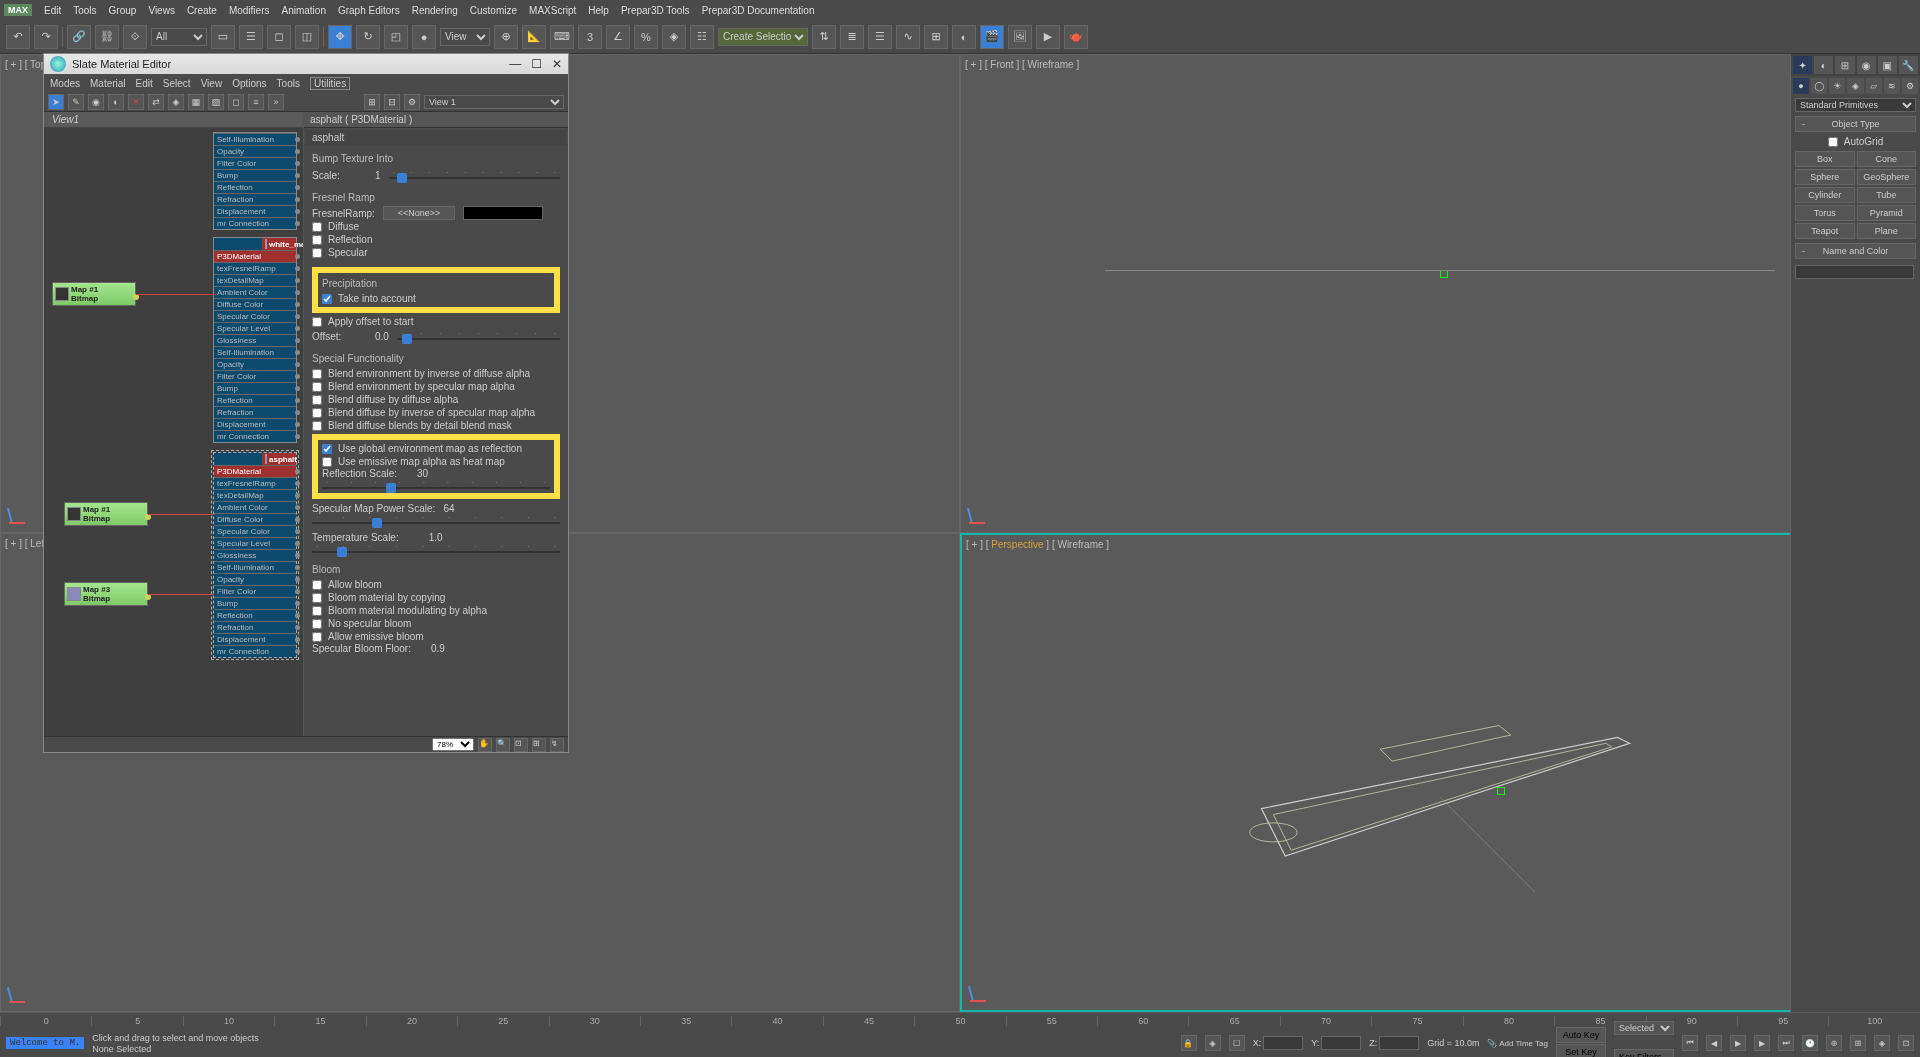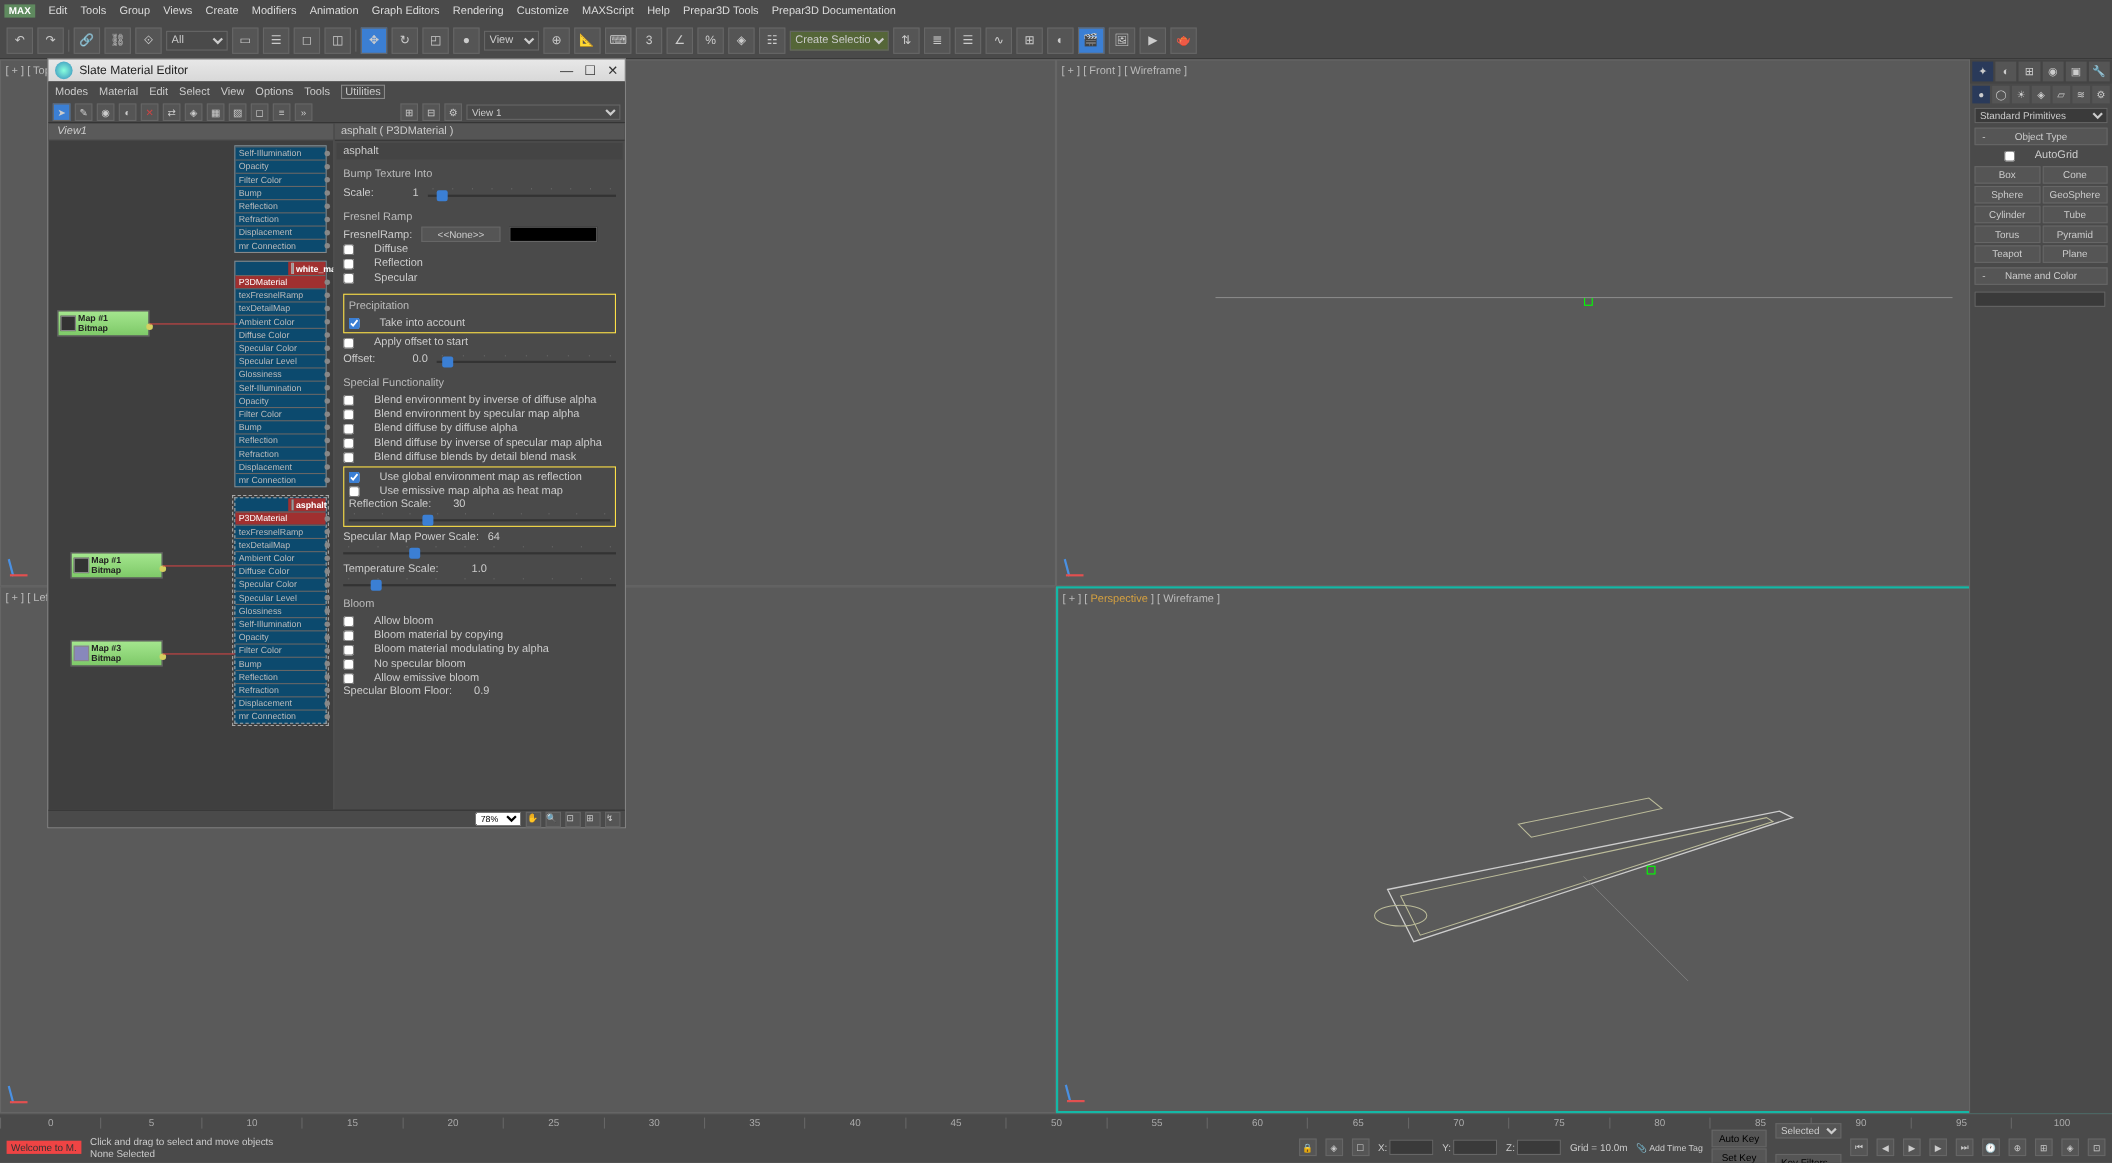--- a/index.html
+++ b/index.html
@@ -61,29 +61,29 @@
 
 
 .props-panel { flex: 1; background: #4a4a4a; overflow-y: auto; font-size: 10px; }
 .props-panel::-webkit-scrollbar { width: 10px; }
 .props-panel::-webkit-scrollbar-track { background: #444; }
 .props-panel::-webkit-scrollbar-thumb { background: #666; }
 .props-title { background: #555; padding: 2px 6px; font-size: 10px; border-bottom: 1px solid #333; }
 .props-name { background: #444; padding: 2px 6px; margin: 2px; }
 .section { padding: 3px 8px; }
 .section-label { color: #bbb; margin: 3px 0; }
-.checkbox-row { display: flex; align-items: center; gap: 18px; padding: 1px 0; }
+.checkbox-row { display: flex; align-items: center; gap: 6px; padding: 1px 0; }
 .checkbox-row input { width: 10px; height: 10px; accent-color: #3b7fd4; }
 .slider-row { display: flex; align-items: center; gap: 8px; padding: 2px 0; }
 .slider-row .lbl { width: 55px; }
 .slider-box { flex: 1; position: relative; }
 .slider-ticks { display: flex; justify-content: space-between; color: #888; font-size: 7px; height: 6px; padding: 0 4px; }
 .slider-track { height: 2px; background: #333; margin: 2px 0; position: relative; }
 .slider-thumb { position: absolute; top: -4px; width: 10px; height: 10px; background: #3b7fd4; border-radius: 2px; }
-.red-box { border: 1px solid #fde047; padding: 2px 4px; margin: 2px 0; }
+.red-box { border: 6px solid #fde047; padding: 2px 4px; margin: 2px 0; }
 .none-btn { background: #555; border: 1px solid #666; padding: 1px 14px; font-size: 9px; color: #ccc; }
 .color-swatch { width: 80px; height: 14px; background: #000; border: 1px solid #666; display: inline-block; vertical-align: middle; }
 
 .slate-footer { height: 16px; background: #4a4a4a; display: flex; align-items: center; justify-content: flex-end; padding: 0 4px; gap: 4px; border-top: 1px solid #333; }
 .slate-footer .f-btn { width: 14px; height: 14px; background: #555; border: 1px solid #666; font-size: 8px; }
 
 
 .cmd-panel { position: absolute; top: 54px; right: 0; width: 130px; bottom: 45px; background: #4a4a4a; border-left: 1px solid #666; }
 .cmd-tabs { display: flex; height: 22px; background: #444; gap: 2px; padding: 2px; }
 .cmd-tab { flex: 1; background: #555; display: flex; align-items: center; justify-content: center; font-size: 10px; }
@@ -98,21 +98,21 @@
 .prim-btn { background: #555; border: 1px solid #666; padding: 2px; font-size: 9px; text-align: center; }
 .color-input-row { display: flex; padding: 4px; gap: 2px; }
 .color-input-row input { flex: 1; background: #3a3a3a; border: 1px solid #666; height: 14px; color: #ccc; font-size: 9px; }
 .color-input-row .sw { width: 14px; height: 14px; background: #ad3737; }
 
 
 .timeline { position: absolute; bottom: 28px; left: 0; right: 0; height: 16px; background: #4a4a4a; display: flex; align-items: center; }
 .timeline .tick { flex: 1; text-align: center; font-size: 9px; color: #aaa; border-left: 1px solid #666; }
 
 .status-bar { position: absolute; bottom: 0; left: 0; right: 0; height: 28px; background: #4a4a4a; display: flex; align-items: center; padding: 0 6px; gap: 8px; font-size: 9px; }
-.status-bar .welcome { background: #ef4444; color: #333; padding: 1px 4px; font-family: Liberation Sans, sans-serif; }
+.status-bar .welcome { background: #3b82f6; color: #333; padding: 1px 4px; font-family: Liberation Mono, monospace; }
 .coord-grp { display: flex; align-items: center; gap: 2px; }
 .coord-grp input { width: 40px; background: #3a3a3a; border: 1px solid #666; color: #ccc; height: 14px; font-size: 9px; }
 .key-dropdown { background: #555; border: 1px solid #666; color: #ccc; height: 14px; font-size: 9px; width: 60px; }
 .sb-btn { width: 16px; height: 16px; background: #555; border: 1px solid #666; font-size: 8px; display: flex; align-items: center; justify-content: center; }
 
 
 .runway-art { position: absolute; top: 30%; left: 15%; width: 70%; height: 50%; }
 .runway-art svg { width: 100%; height: 100%; }
 </style>
 </head>

